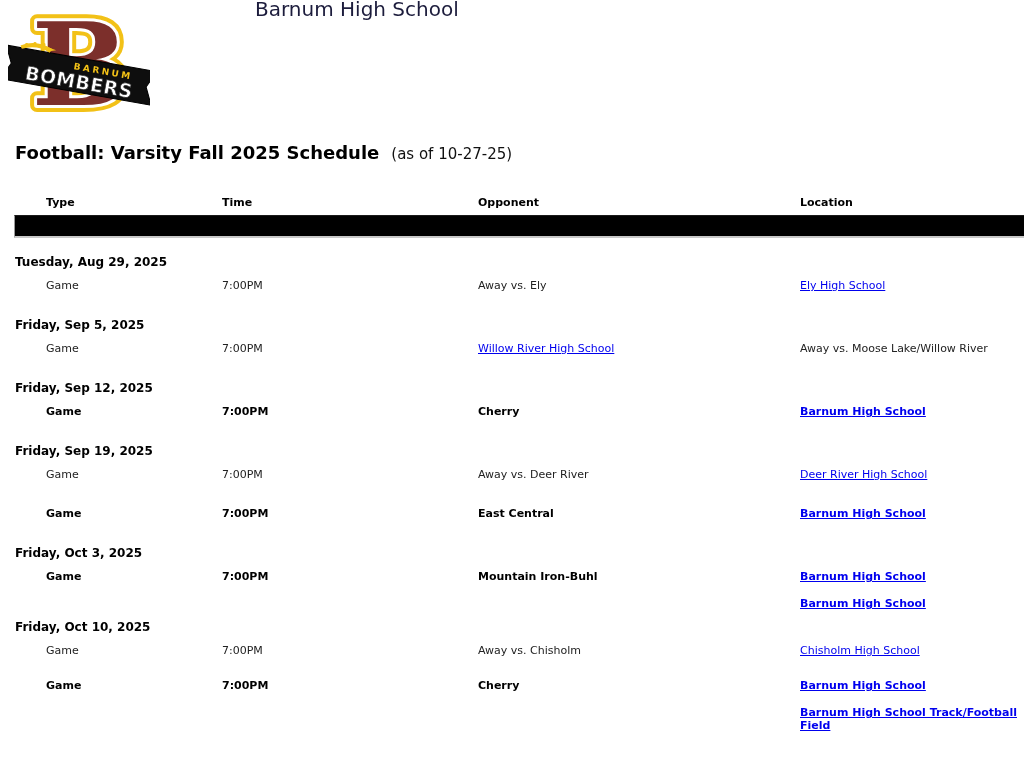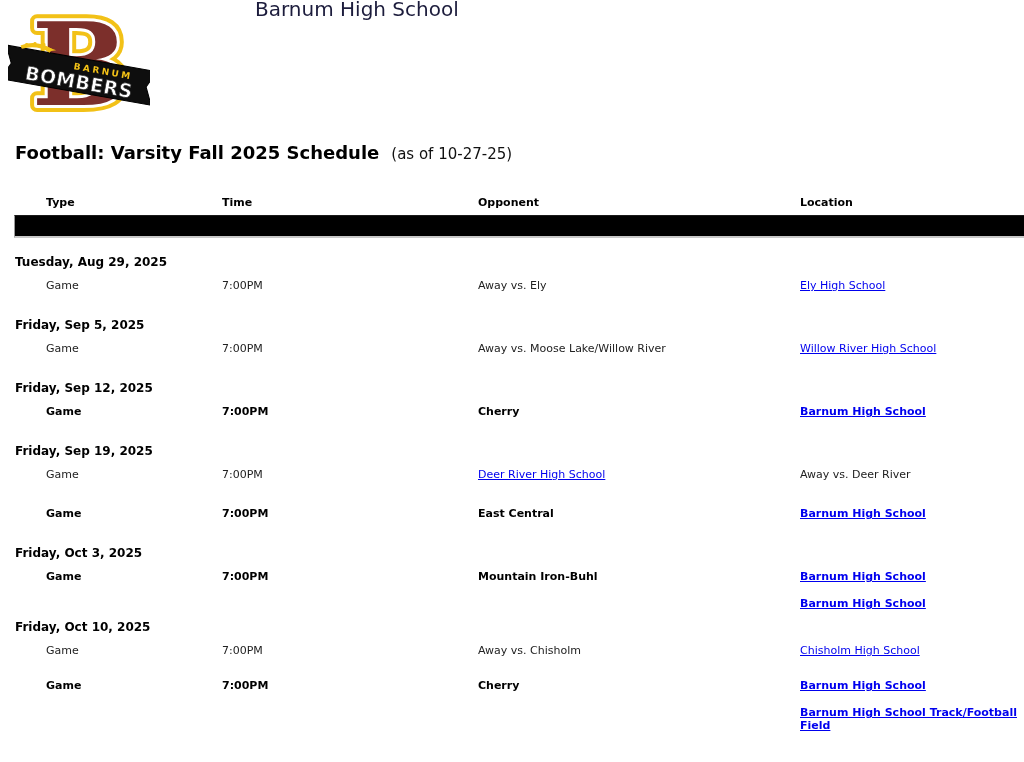--- a/index.html
+++ b/index.html
@@ -152,48 +152,48 @@
           <div class="loc-line"><a href="#" class="loc-link">Ely High School</a></div>
         </div>
       </div>
     </section>
 
     <section class="block">
       <div class="date">Friday, Sep 5, 2025</div>
       <div class="row game-row">
         <div class="cell cell-type">Game</div>
         <div class="cell">7:00PM</div>
+        <div class="cell">
+          <div class="loc-line"><a href="#" class="loc-link">Willow River High School</a></div>
+        </div>
         <div class="cell">Away vs. Moose Lake/Willow River</div>
-        <div class="cell">
-          <div class="loc-line"><a href="#" class="loc-link">Willow River High School</a></div>
-        </div>
       </div>
     </section>
 
     <section class="block">
       <div class="date">Friday, Sep 12, 2025</div>
       <div class="row game-row home">
         <div class="cell cell-type">Game</div>
         <div class="cell">7:00PM</div>
         <div class="cell">Cherry</div>
         <div class="cell">
           <div class="loc-line"><a href="#" class="loc-link">Barnum High School</a></div>
         </div>
       </div>
     </section>
 
     <section class="block">
       <div class="date">Friday, Sep 19, 2025</div>
       <div class="row game-row">
         <div class="cell cell-type">Game</div>
         <div class="cell">7:00PM</div>
+        <div class="cell">Away vs. Deer River</div>
         <div class="cell">
           <div class="loc-line"><a href="#" class="loc-link">Deer River High School</a></div>
         </div>
-        <div class="cell">Away vs. Deer River</div>
       </div>
     </section>
 
     <section class="block">
       <div class="row game-row home">
         <div class="cell cell-type">Game</div>
         <div class="cell">7:00PM</div>
         <div class="cell">East Central</div>
         <div class="cell">
           <div class="loc-line"><a href="#" class="loc-link">Barnum High School</a></div>

